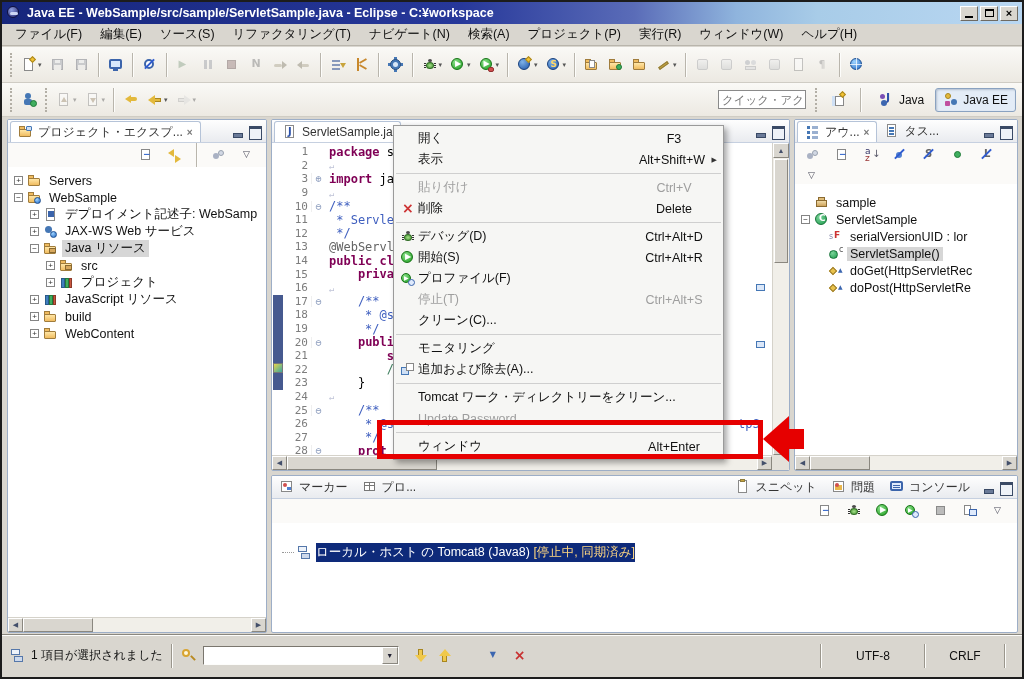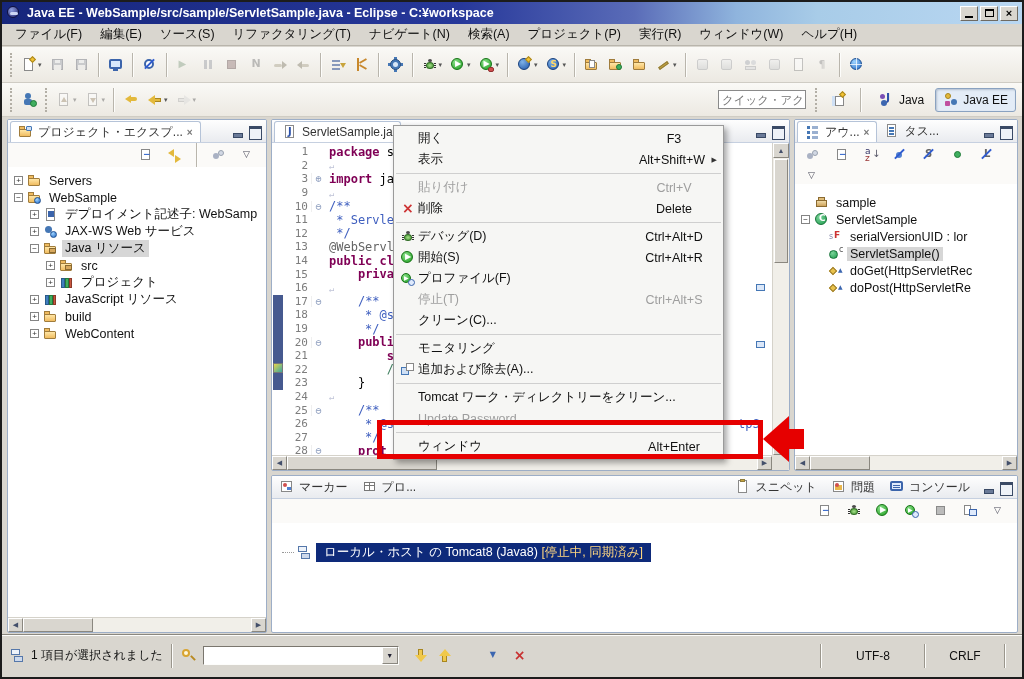--- a/index.html
+++ b/index.html
@@ -92,21 +92,21 @@
 .mshort{margin-left:auto;min-width:86px;text-align:center;padding-left:24px}
 .marr{width:12px;flex:none;text-align:right;font-size:7px;color:#333}
 .msep{margin:3px 2px;border-top:1px solid #cfcfcf;height:0}
 
 .red-rect{position:absolute;left:375px;top:418px;width:386px;height:39px;border:5px solid #e60000;z-index:60;background:transparent}
 .red-arrow-tip{position:absolute;left:761px;top:414px;width:0;height:0;border-top:23px solid transparent;border-bottom:23px solid transparent;border-right:26px solid #e60000;z-index:60}
 .red-arrow-bar{position:absolute;left:786px;top:427px;width:16px;height:20px;background:#e60000;z-index:60}
 
 .srvrow{margin:20px 0 0 10px;display:flex;align-items:center;gap:3px}
 .srvdash{width:12px;border-top:1px dotted #999}
-.srvlabel{background:#0e2a7a;color:#fff;padding:1px 8px;font-size:12.5px;white-space:nowrap}
+.srvlabel{background:#0e2a7a;color:#fff;padding:1px 0;font-size:12.5px;white-space:nowrap}
 .srvstate{color:#ffd781}
 
 .statusbar{position:absolute;left:0;top:633px;right:0;height:40px;background:#d9d6cf;border-top:1px solid #fdfdfb;box-shadow:0 -1px 0 #8a877f;display:flex;align-items:center;padding:0 8px;font-size:12px}
 .sbsep{width:2px;height:24px;margin:0 8px;border-left:1px solid #9a968c;border-right:1px solid #fdfdfb}
 .combo{width:196px;height:19px;background:#fff;border:1px solid;border-color:#7a766e #fdfdfb #fdfdfb #7a766e;display:flex;align-items:center}
 .combo input{flex:1;border:0;outline:0;height:15px;font-size:12px;min-width:0;font-family:"Liberation Sans","DejaVu Sans",sans-serif}
 .cbtn{width:16px;height:17px;background:#d9d6cf;border:1px solid;border-color:#fff #8a877f #8a877f #fff;display:flex;align-items:center;justify-content:center;font-size:7px;color:#223;flex:none}
 .sbcell{text-align:center}
 
 .ic{position:relative;width:16px;height:16px;display:inline-block;flex:none;vertical-align:middle}

